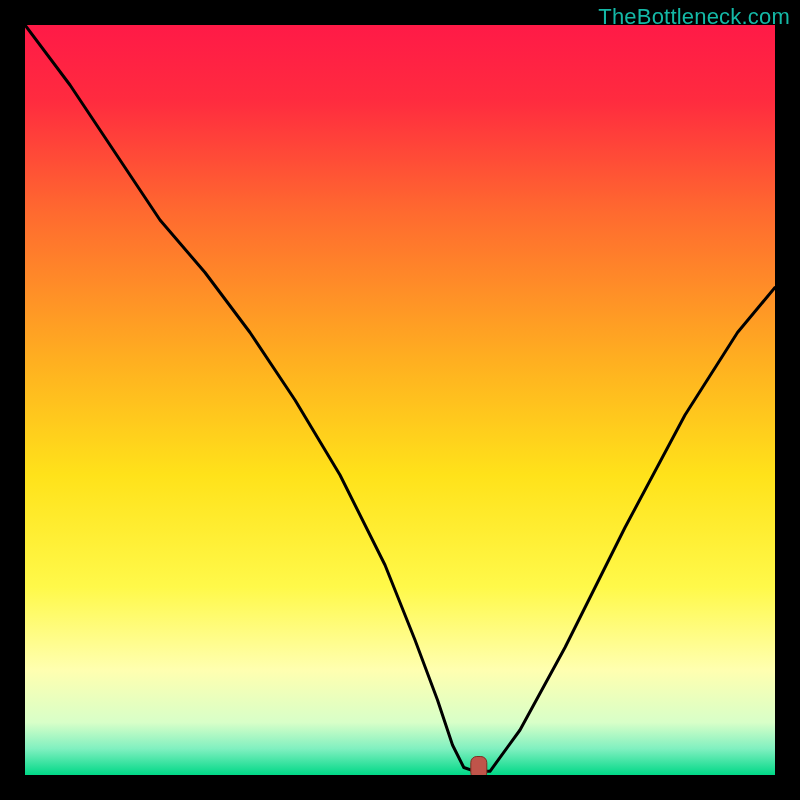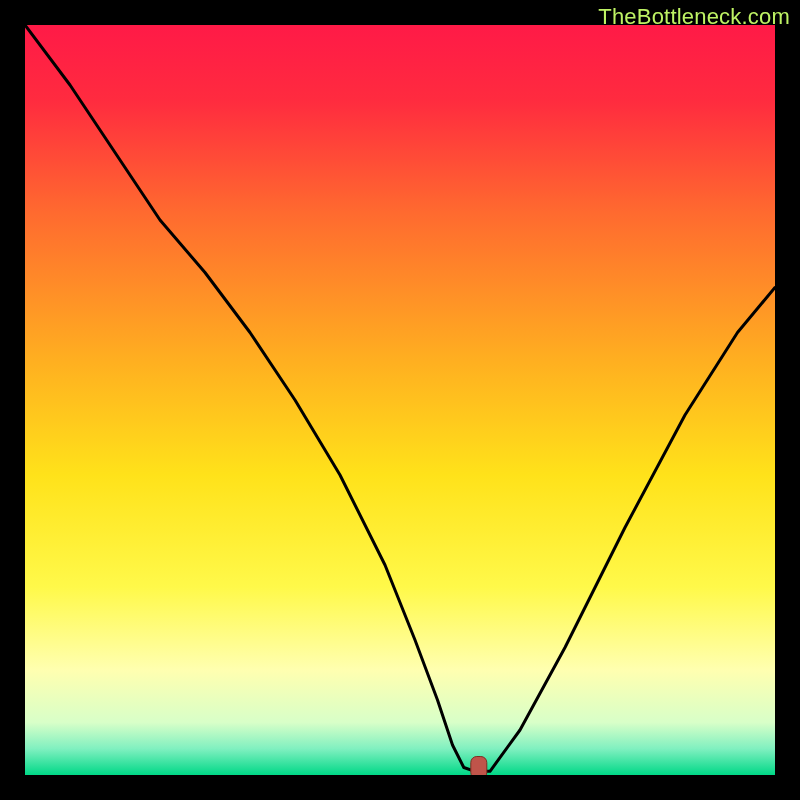--- a/index.html
+++ b/index.html
@@ -14,21 +14,21 @@
   .frame {
     position: relative;
     width: 800px;
     height: 800px;
     background: #000000;
   }
   .watermark {
     position: absolute;
     top: 4px;
     right: 10px;
-    color: #bef264;
+    color: #14b8a6;
     font-size: 22px;
     font-weight: 400;
     letter-spacing: 0.2px;
     user-select: none;
   }
   .plot {
     position: absolute;
     left: 25px;
     top: 25px;
     width: 750px;

